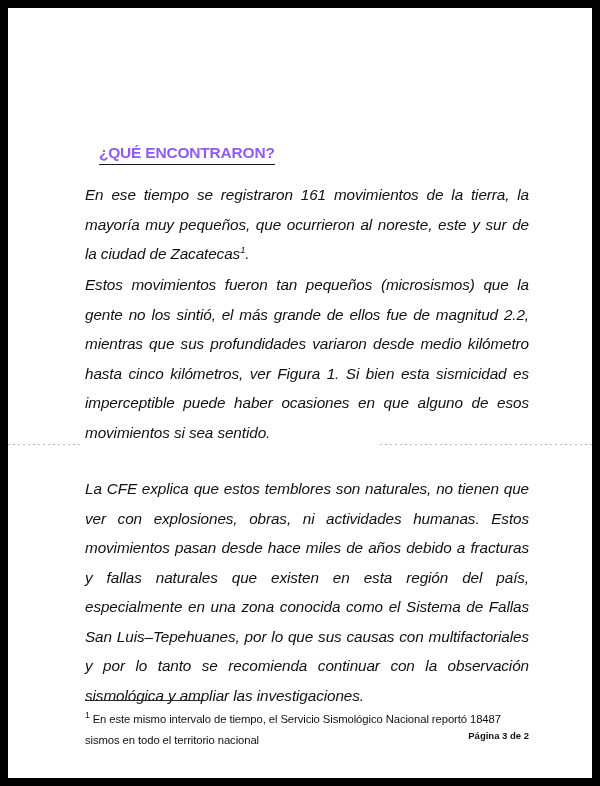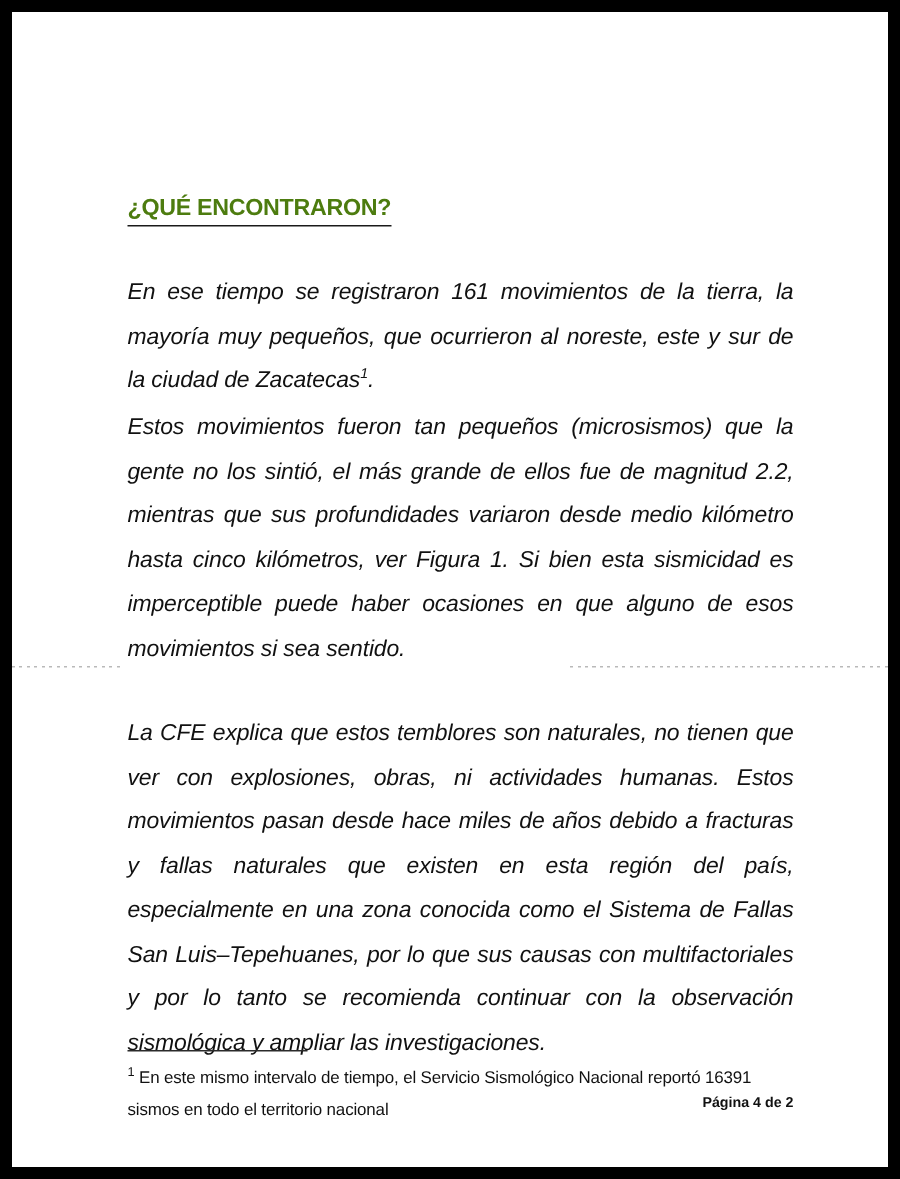--- a/index.html
+++ b/index.html
@@ -25,22 +25,22 @@
   .content {
     position: absolute;
     left: 77px;
     top: 0;
     width: 444px;
     height: 100%;
   }
   h2.heading {
     font-size: 15.5px;
     font-weight: bold;
-    color: #4d7c0f;
-    margin: 0;
+    color: #8b5cf6;
+    margin: 14px;
     padding: 0 0 2px 0;
     border-bottom: 1.6px solid #1a1a1a;
     display: inline-block;
     letter-spacing: -0.2px;
   }
   .heading-wrap {
     position: absolute;
     width: 100%;
   }
   #heading1-wrap { top: 122px; }
@@ -128,18 +128,18 @@
 
     <p class="para" id="para1"><span>En ese tiempo se registraron 161 movimientos de la tierra, la mayoría muy pequeños, que ocurrieron al noreste, este y sur de la ciudad de Zacatecas</span><sup class="fnref">1</sup><span>.</span></p>
 
     <p class="para" id="para2">Estos movimientos fueron tan pequeños (microsismos) que la gente no los sintió, el más grande de ellos fue de magnitud 2.2, mientras que sus profundidades variaron desde medio kilómetro hasta cinco kilómetros, ver Figura 1. Si bien esta sismicidad es imperceptible puede haber ocasiones en que alguno de esos movimientos si sea sentido.</p>
 
 
     <p class="para" id="para3">La CFE explica que estos temblores son naturales, no tienen que ver con explosiones, obras, ni actividades humanas. Estos movimientos pasan desde hace miles de años debido a fracturas y fallas naturales que existen en esta región del país, especialmente en una zona conocida como el Sistema de Fallas San Luis–Tepehuanes, por lo que sus causas con multifactoriales y por lo tanto se recomienda continuar con la observación sismológica y ampliar las investigaciones.</p>
 
     <div class="footnote-rule"></div>
 
-    <div class="footnote"><span class="marker">1</span> <span>En este mismo intervalo de tiempo, el Servicio Sismológico Nacional reportó 16391 sismos en todo el territorio nacional</span></div>
+    <div class="footnote"><span class="marker">1</span> <span>En este mismo intervalo de tiempo, el Servicio Sismológico Nacional reportó 18487 sismos en todo el territorio nacional</span></div>
 
-    <div class="page-number">Página 4 de 2</div>
+    <div class="page-number">Página 3 de 2</div>
 
   </div>
 </div>
 
 </body></html>

